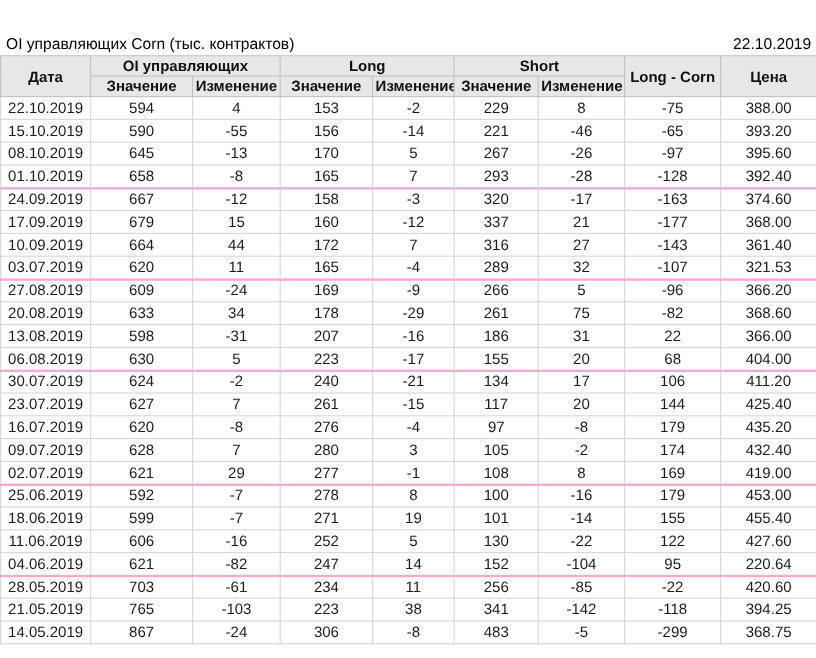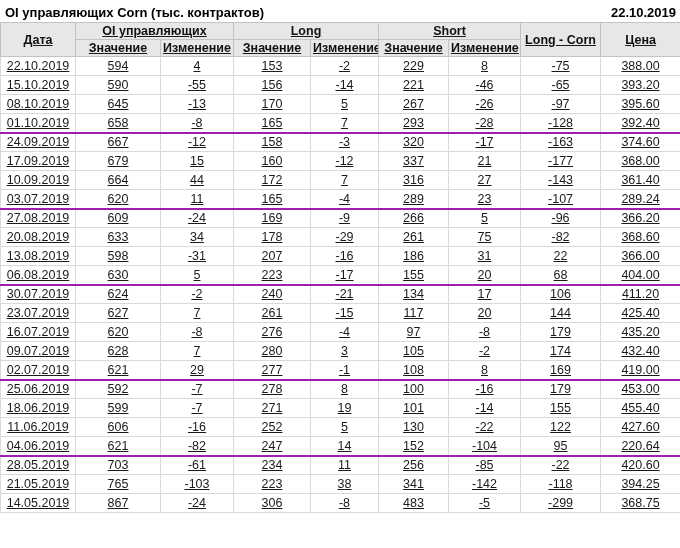--- a/index.html
+++ b/index.html
@@ -6,41 +6,40 @@
   * { box-sizing: border-box; }
   html, body { margin:0; padding:0; background:#ffffff; }
   body {
     width:680px; height:548px; overflow:hidden;
     font-family:"Liberation Sans", sans-serif;
     color:#1a1a1a;
   }
   .titlebar {
     display:flex; justify-content:space-between; align-items:center;
     height:22px; padding:2px 4px 0 5px;
-    font-size:13px; font-weight:bold; color:#000;
+    font-size:13px; font-weight:normal; color:#000;margin-top:24px;
   }
   table.report {
     width:680px; border-collapse:collapse; table-layout:fixed;
     font-size:12.5px;
-    text-decoration:underline;
   }
   table.report th {
     background:#e7e7e7;
     border:1px solid #c3c3c3;
     font-weight:bold; font-size:12.5px; color:#111;
     height:17px; padding:0 2px; text-align:center;
     overflow:hidden; white-space:nowrap;
   }
   table.report td {
     border:1px solid #d9d9d9;
     height:19px; padding:0 2px; text-align:center;
     color:#1a1a1a; white-space:nowrap; overflow:hidden;
     background:#ffffff;
   }
-  table.report tr.month-start td { border-top:2px solid #a21caf; }
+  table.report tr.month-start td { border-top:2px solid #f9a8d4; }
   td.pos { color:var(--pos); }
   td.neg { color:var(--neg); }
 </style>
 </head>
 <body>
 
 <div class="titlebar">
   <span>OI управляющих Corn (тыс. контрактов)</span>
   <span>22.10.2019</span>
 </div>
@@ -153,23 +152,23 @@
         <td>-143</td>
         <td>361.40</td>
       </tr>
       <tr>
         <td>03.07.2019</td>
         <td>620</td>
         <td class="pos">11</td>
         <td>165</td>
         <td class="neg">-4</td>
         <td>289</td>
-        <td class="pos">23</td>
+        <td class="pos">32</td>
         <td>-107</td>
-        <td>289.24</td>
+        <td>321.53</td>
       </tr>
       <tr class="month-start">
         <td>27.08.2019</td>
         <td>609</td>
         <td class="neg">-24</td>
         <td>169</td>
         <td class="neg">-9</td>
         <td>266</td>
         <td class="pos">5</td>
         <td>-96</td>

